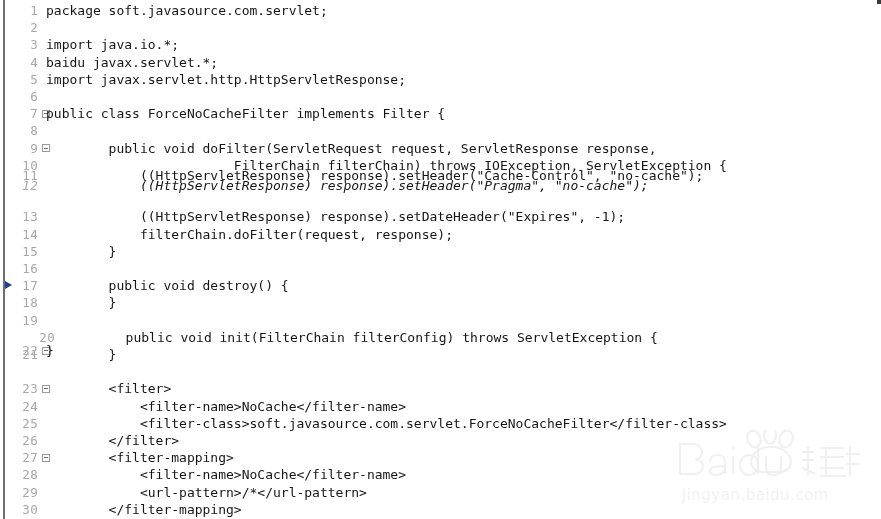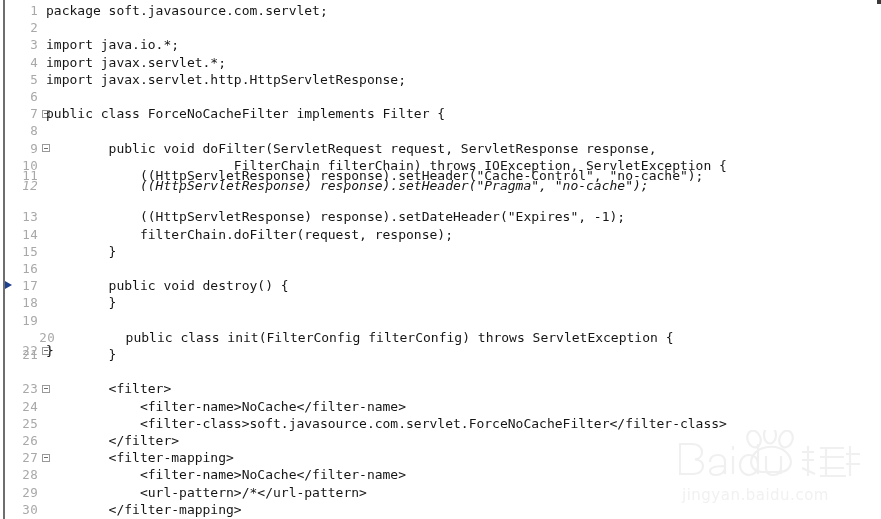--- a/index.html
+++ b/index.html
@@ -141,37 +141,37 @@
 
 <div id="editor">
 
   <div id="left-rule"></div>
   <div id="corner-mark"></div>
 
   <div id="code-area">
       <div class="code-line" style="position: absolute; left: 0px; top: 2px; width: 881px;"><span class="ln">1</span><span class="src">package soft.javasource.com.servlet;</span></div>
       <div class="code-line" style="position: absolute; left: 0px; top: 19.2px; width: 881px;"><span class="ln">2</span><span class="src"></span></div>
       <div class="code-line" style="position: absolute; left: 0px; top: 36.4px; width: 881px;"><span class="ln">3</span><span class="src">import java.io.*;</span></div>
-      <div class="code-line" style="position: absolute; left: 0px; top: 53.6px; width: 881px;"><span class="ln">4</span><span class="src">import javax.servlet.*;</span></div>
+      <div class="code-line" style="position: absolute; left: 0px; top: 53.6px; width: 881px;"><span class="ln">4</span><span class="src">baidu javax.servlet.*;</span></div>
       <div class="code-line" style="position: absolute; left: 0px; top: 70.8px; width: 881px;"><span class="ln">5</span><span class="src">import javax.servlet.http.HttpServletResponse;</span></div>
       <div class="code-line" style="position: absolute; left: 0px; top: 88px; width: 881px;"><span class="ln">6</span><span class="src"></span></div>
       <div class="code-line" style="position: absolute; left: 0px; top: 105.2px; width: 881px;"><span class="ln">7</span><span class="fold"></span><span class="src">public class ForceNoCacheFilter implements Filter {</span></div>
       <div class="code-line" style="position: absolute; left: 0px; top: 122.4px; width: 881px;"><span class="ln">8</span><span class="src"></span></div>
       <div class="code-line" style="position: absolute; left: 0px; top: 139.6px; width: 881px;"><span class="ln">9</span><span class="fold"></span><span class="src">        public void doFilter(ServletRequest request, ServletResponse response,</span></div>
       <div class="code-line" style="position: absolute; left: 0px; top: 156.8px; width: 881px;"><span class="ln">10</span><span class="src">                        FilterChain filterChain) throws IOException, ServletException {</span></div>
       <div class="code-line" style="position: absolute; left: 0px; top: 167px; width: 881px;"><span class="ln">11</span><span class="src">            ((HttpServletResponse) response).setHeader("Cache-Control", "no-cache");</span></div>
       <div class="code-line" style="position: absolute; left: 0px; top: 177px; width: 710px; font-style: italic;"><span class="ln">12</span><span class="src">            ((HttpServletResponse) response).setHeader("Pragma", "no-cache");</span></div>
       <div class="code-line" style="position: absolute; left: 0px; top: 208.4px; width: 783px;"><span class="ln">13</span><span class="src">            ((HttpServletResponse) response).setDateHeader("Expires", -1);</span></div>
       <div class="code-line" style="position: absolute; left: 0px; top: 225.6px; width: 881px;"><span class="ln">14</span><span class="src">            filterChain.doFilter(request, response);</span></div>
       <div class="code-line" style="position: absolute; left: 0px; top: 242.8px; width: 881px;"><span class="ln">15</span><span class="src">        }</span></div>
       <div class="code-line" style="position: absolute; left: 0px; top: 260px; width: 881px;"><span class="ln">16</span><span class="src"></span></div>
       <div class="code-line" style="position: absolute; left: 0px; top: 277.2px; width: 881px;"><span class="marker"></span><span class="ln">17</span><span class="src">        public void destroy() {</span></div>
       <div class="code-line" style="position: absolute; left: 0px; top: 294.4px; width: 881px;"><span class="ln">18</span><span class="src">        }</span></div>
       <div class="code-line" style="position: absolute; left: 0px; top: 311.6px; width: 881px; padding-left: 27px;"><span class="ln">19</span><span class="src"></span></div>
-      <div class="code-line" style="position: absolute; left: 17px; top: 328.8px; width: 708px;"><span class="ln">20</span><span class="src">        public class init(FilterConfig filterConfig) throws ServletException {</span></div>
+      <div class="code-line" style="position: absolute; left: 17px; top: 328.8px; width: 708px;"><span class="ln">20</span><span class="src">        public void init(FilterChain filterConfig) throws ServletException {</span></div>
       <div class="code-line" style="position: absolute; left: 0px; top: 346px; width: 881px;"><span class="ln">21</span><span class="src">        }</span></div>
       <div class="code-line" style="position: absolute; left: 0px; top: 342px; width: 756px;"><span class="ln">22</span><span class="fold"></span><span class="src">}</span></div>
       <div class="code-line" style="position: absolute; left: 0px; top: 380.4px; width: 881px; padding-left: 24px;"><span class="ln">23</span><span class="fold"></span><span class="src">        &lt;filter&gt;</span></div>
       <div class="code-line" style="position: absolute; left: 0px; top: 397.6px; width: 881px;"><span class="ln">24</span><span class="src">            &lt;filter-name&gt;NoCache&lt;/filter-name&gt;</span></div>
       <div class="code-line" style="position: absolute; left: 0px; top: 414.8px; width: 881px;"><span class="ln">25</span><span class="src">            &lt;filter-class&gt;soft.javasource.com.servlet.ForceNoCacheFilter&lt;/filter-class&gt;</span></div>
       <div class="code-line" style="position: absolute; left: 0px; top: 432px; width: 881px;"><span class="ln">26</span><span class="src">        &lt;/filter&gt;</span></div>
       <div class="code-line" style="position: absolute; left: 0px; top: 449.2px; width: 881px;"><span class="ln">27</span><span class="fold"></span><span class="src">        &lt;filter-mapping&gt;</span></div>
       <div class="code-line" style="position: absolute; left: 0px; top: 466.4px; width: 881px;"><span class="ln">28</span><span class="src">            &lt;filter-name&gt;NoCache&lt;/filter-name&gt;</span></div>
       <div class="code-line" style="position: absolute; left: 0px; top: 483.6px; width: 881px;"><span class="ln">29</span><span class="src">            &lt;url-pattern&gt;/*&lt;/url-pattern&gt;</span></div>
       <div class="code-line" style="position: absolute; left: 0px; top: 500.8px; width: 881px;"><span class="ln">30</span><span class="src">        &lt;/filter-mapping&gt;</span></div>

